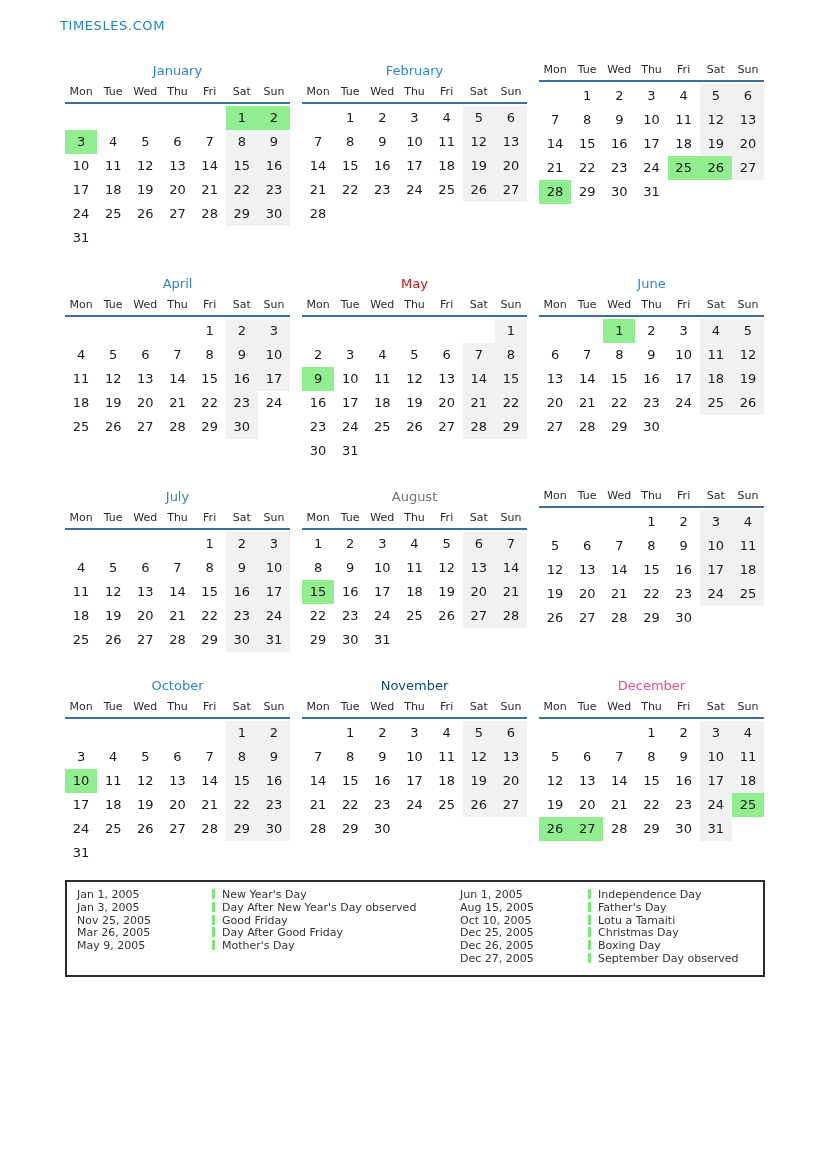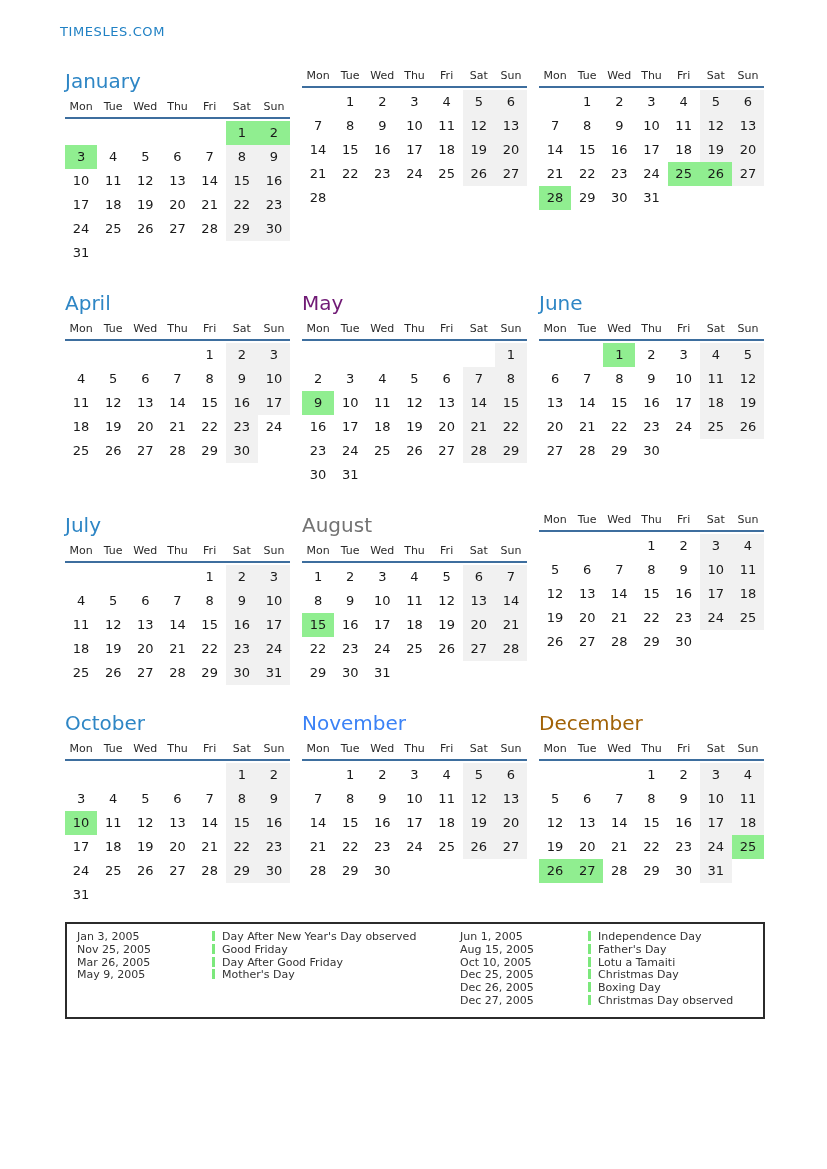--- a/index.html
+++ b/index.html
@@ -16,34 +16,34 @@
   
   .topbar {
     display: flex; justify-content: space-between; align-items: flex-start;
     margin: 18px 62px 0 60px;
   }
   .page-title {
     font-size: 20px; font-weight: 500; color: #3c3c3c; letter-spacing: 0.2px;
   }
   .site-link {
     font-size: 13px; color: #2081c4; text-decoration: none;
-    letter-spacing: 0.6px; margin-top: 6px; cursor: pointer;
+    letter-spacing: 0.6px; cursor: pointer;
   }
 
   
   .months {
     margin: 30px 62px 0 65px;
     display: grid;
     grid-template-columns: repeat(3, 225px);
     column-gap: 12px;
     row-gap: 26px;
   }
   .month { width: 225px; }
   .month-title {
-    font-size: 20px; color: #2e86c5;
+    text-align: center; font-size: 13px; color: #2e86c5;
     margin-bottom: 7px; cursor: pointer;
   }
   .weekdays {
     display: grid; grid-template-columns: repeat(7, 1fr);
     border-bottom: 2px solid #3d6e9e; padding-bottom: 4px;
   }
   .wd {
     text-align: center; font-size: 11px; color: #2a2a2a;
   }
   .weeks { padding-top: 2px; }
@@ -149,20 +149,21 @@
             <div class="day"></div>
             <div class="day"></div>
             <div class="day"></div>
             <div class="day"></div>
             <div class="day"></div>
             <div class="day"></div>
           </div>
         </div>
       </div>
       <div class="month">
+        <div class="month-title" style="color: rgb(46, 134, 197);">February</div>
         <div class="weekdays" style="border-bottom-color: rgb(61, 110, 158);">
           <div class="wd">Mon</div>
           <div class="wd">Tue</div>
           <div class="wd">Wed</div>
           <div class="wd">Thu</div>
           <div class="wd">Fri</div>
           <div class="wd">Sat</div>
           <div class="wd">Sun</div>
         </div>
         <div class="weeks">
@@ -324,21 +325,21 @@
             <div class="day">26</div>
             <div class="day">27</div>
             <div class="day">28</div>
             <div class="day">29</div>
             <div class="day we" style="background: rgb(241, 241, 241);">30</div>
             <div class="day"></div>
           </div>
         </div>
       </div>
       <div class="month">
-        <div class="month-title" style="color: #701a75;">May</div>
+        <div class="month-title" style="color: #b91c1c;">May</div>
         <div class="weekdays" style="border-bottom-color: rgb(61, 110, 158);">
           <div class="wd">Mon</div>
           <div class="wd">Tue</div>
           <div class="wd">Wed</div>
           <div class="wd">Thu</div>
           <div class="wd">Fri</div>
           <div class="wd">Sat</div>
           <div class="wd">Sun</div>
         </div>
         <div class="weeks">
@@ -695,21 +696,21 @@
             <div class="day"></div>
             <div class="day"></div>
             <div class="day"></div>
             <div class="day"></div>
             <div class="day"></div>
             <div class="day"></div>
           </div>
         </div>
       </div>
       <div class="month">
-        <div class="month-title" style="color: #3b82f6;">November</div>
+        <div class="month-title" style="color: #0c4a6e;">November</div>
         <div class="weekdays" style="border-bottom-color: rgb(61, 110, 158);">
           <div class="wd">Mon</div>
           <div class="wd">Tue</div>
           <div class="wd">Wed</div>
           <div class="wd">Thu</div>
           <div class="wd">Fri</div>
           <div class="wd">Sat</div>
           <div class="wd">Sun</div>
         </div>
         <div class="weeks">
@@ -754,21 +755,21 @@
             <div class="day">29</div>
             <div class="day">30</div>
             <div class="day"></div>
             <div class="day"></div>
             <div class="day"></div>
             <div class="day"></div>
           </div>
         </div>
       </div>
       <div class="month">
-        <div class="month-title" style="color: #a16207;">December</div>
+        <div class="month-title" style="color: #ec4899;">December</div>
         <div class="weekdays" style="border-bottom-color: rgb(61, 110, 158);">
           <div class="wd">Mon</div>
           <div class="wd">Tue</div>
           <div class="wd">Wed</div>
           <div class="wd">Thu</div>
           <div class="wd">Fri</div>
           <div class="wd">Sat</div>
           <div class="wd">Sun</div>
         </div>
         <div class="weeks">
@@ -817,20 +818,24 @@
             <div class="day we" style="background: rgb(241, 241, 241);">31</div>
             <div class="day"></div>
           </div>
         </div>
       </div>
     </div>
 
   <div class="legend" style="border-color: rgb(43, 43, 43);">
       <div class="legend-col left">
         <div class="legend-row">
+          <div class="l-date">Jan 1, 2005</div>
+          <div><span class="l-bar" style="background: rgb(124, 232, 124);"></span><span class="l-name">New Year's Day</span></div>
+        </div>
+        <div class="legend-row">
           <div class="l-date">Jan 3, 2005</div>
           <div><span class="l-bar" style="background: rgb(124, 232, 124);"></span><span class="l-name">Day After New Year's Day observed</span></div>
         </div>
         <div class="legend-row">
           <div class="l-date">Nov 25, 2005</div>
           <div><span class="l-bar" style="background: rgb(124, 232, 124);"></span><span class="l-name">Good Friday</span></div>
         </div>
         <div class="legend-row">
           <div class="l-date">Mar 26, 2005</div>
           <div><span class="l-bar" style="background: rgb(124, 232, 124);"></span><span class="l-name">Day After Good Friday</span></div>
@@ -856,18 +861,18 @@
         <div class="legend-row">
           <div class="l-date">Dec 25, 2005</div>
           <div><span class="l-bar" style="background: rgb(124, 232, 124);"></span><span class="l-name">Christmas Day</span></div>
         </div>
         <div class="legend-row">
           <div class="l-date">Dec 26, 2005</div>
           <div><span class="l-bar" style="background: rgb(124, 232, 124);"></span><span class="l-name">Boxing Day</span></div>
         </div>
         <div class="legend-row">
           <div class="l-date">Dec 27, 2005</div>
-          <div><span class="l-bar" style="background: rgb(124, 232, 124);"></span><span class="l-name">Christmas Day observed</span></div>
+          <div><span class="l-bar" style="background: rgb(124, 232, 124);"></span><span class="l-name">September Day observed</span></div>
         </div>
       </div>
     </div>
 
 </div>
 
 </body></html>

